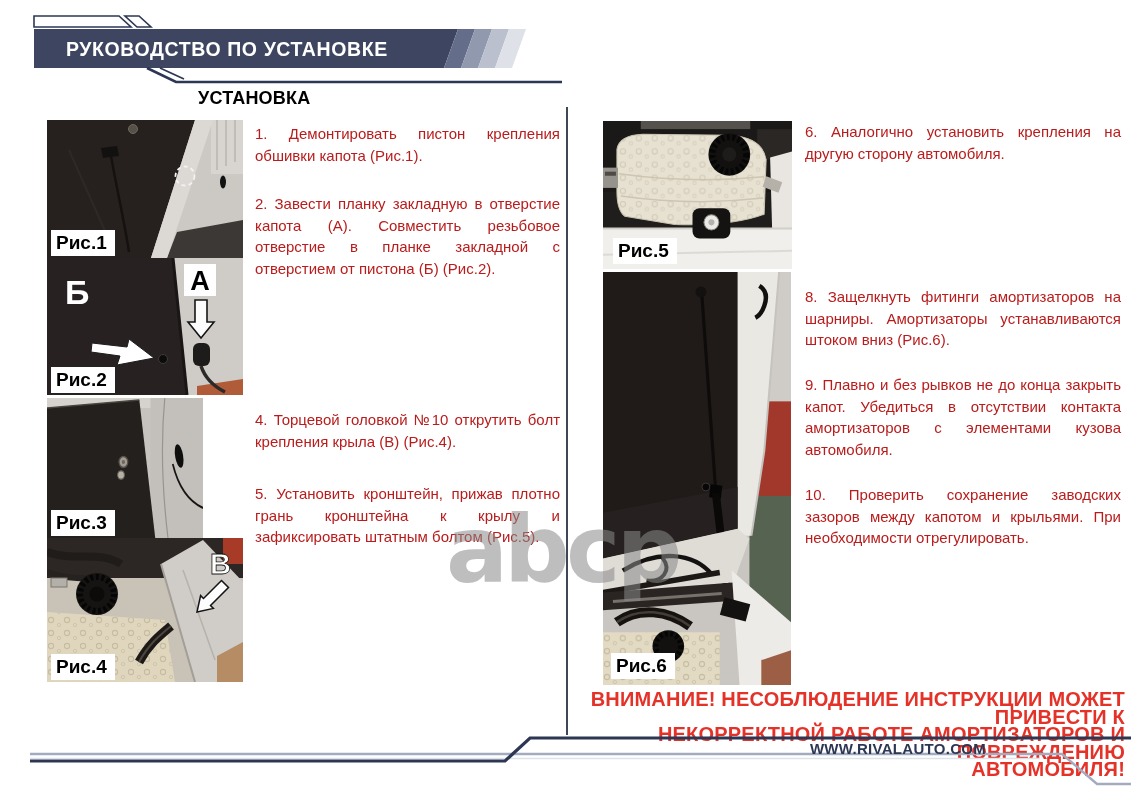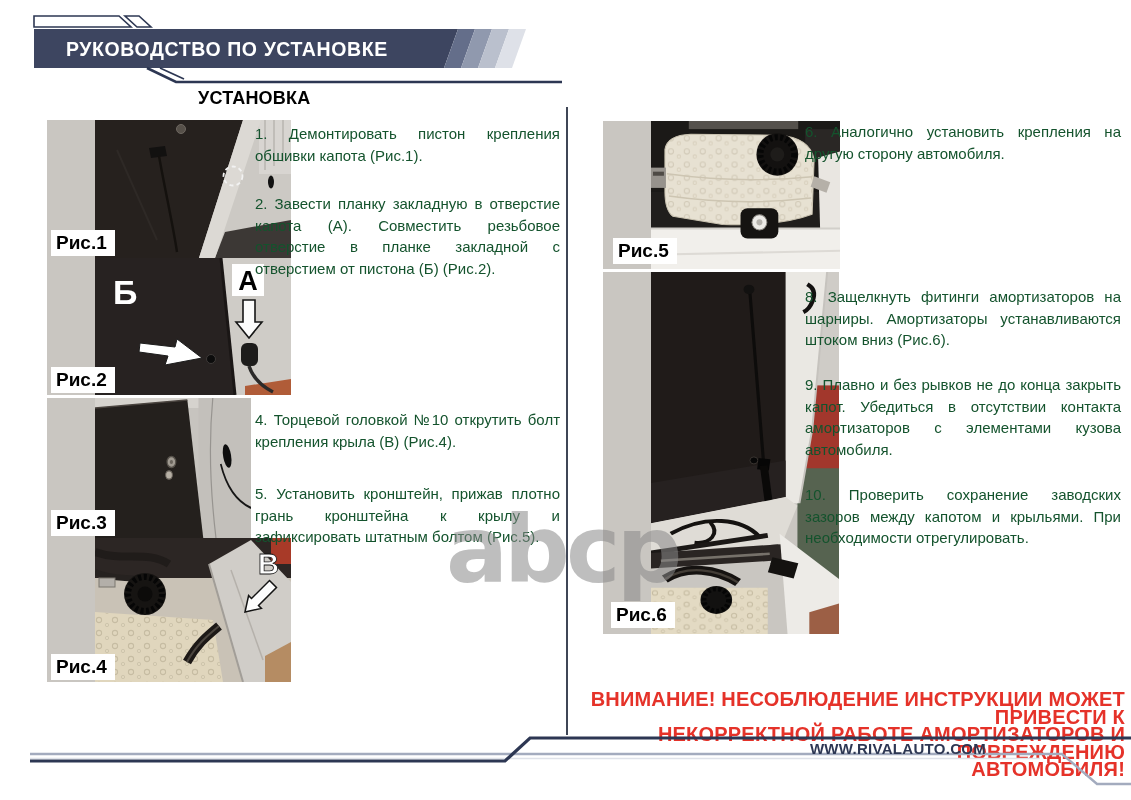--- a/index.html
+++ b/index.html
@@ -16,24 +16,24 @@
   }
   .section-title {
     position:absolute; left:198px; top:88px; width:104px; text-align:center;
     color:#000000; font-size:18px; font-weight:bold; letter-spacing:0.2px;
   }
   .divider-v {
     position:absolute; left:566px; top:107px; width:2px; height:628px;
     background:#3f4656;
   }
   .instr {
-    position:absolute; margin:0; color:#14532d; font-size:15px;
+    position:absolute; margin:0; color:#b91c1c; font-size:15px;
     line-height:21.5px; text-align:justify;
   }
-  .photo { position:absolute; overflow:hidden; background:#c9c6c1;padding-left:48px; }
+  .photo { position:absolute; overflow:hidden; background:#c9c6c1; }
   .photo svg { width:100%; height:100%; }
   .figlabel {
     position:absolute; left:4px; bottom:2px; background:#ffffff; color:#000000;
     font-weight:bold; font-size:19px; line-height:26px; padding:0 8px 0 5px;
   }
   .watermark {
     position:absolute; left:446px; top:505px; z-index:30;
     font-family:"DejaVu Sans", sans-serif; font-weight:bold;
     font-size:92px; line-height:92px; letter-spacing:-4px;
     color:#8a8a8a; opacity:0.55; pointer-events:none;
@@ -181,21 +181,21 @@
       <rect x="0" y="106" width="190" height="40" fill="#f1efeb"></rect>
       <line x1="0" y1="106" x2="190" y2="106" stroke="#d2cfca" stroke-width="2"></line>
       <path d="M0,132 L190,128" stroke="#dddad5" stroke-width="2" fill="none"></path>
       <rect x="90" y="86" width="38" height="30" rx="7" fill="#151311"></rect>
       <circle cx="109" cy="100" r="7.5" fill="#eceae6" stroke="#8d8a84" stroke-width="1"></circle>
       <circle cx="109" cy="100" r="3" fill="#b5b2ac"></circle>
     </svg>
     <div class="figlabel" style="left:10px;bottom:5px">Рис.5</div>
   </div>
 
-  <div class="photo" style="left:603px;top:272px;width:188px;height:362px">
+  <div class="photo" style="left:603px;top:272px;width:188px;height:413px">
     <svg viewBox="0 0 190 415" preserveAspectRatio="none">
       <defs>
         <pattern id="bub6" width="16" height="13" patternUnits="userSpaceOnUse">
           <circle cx="4" cy="4" r="2.6" fill="none" stroke="#c6bca2" stroke-width="1.1"></circle>
           <circle cx="12" cy="9" r="1.7" fill="none" stroke="#cdc4ab" stroke-width="1"></circle>
         </pattern>
       </defs>
       <rect width="190" height="415" fill="#c9c6c1"></rect>
       <rect x="140" y="0" width="50" height="130" fill="#cfccc7"></rect>
       <rect x="150" y="130" width="40" height="110" fill="#a2372c"></rect>

